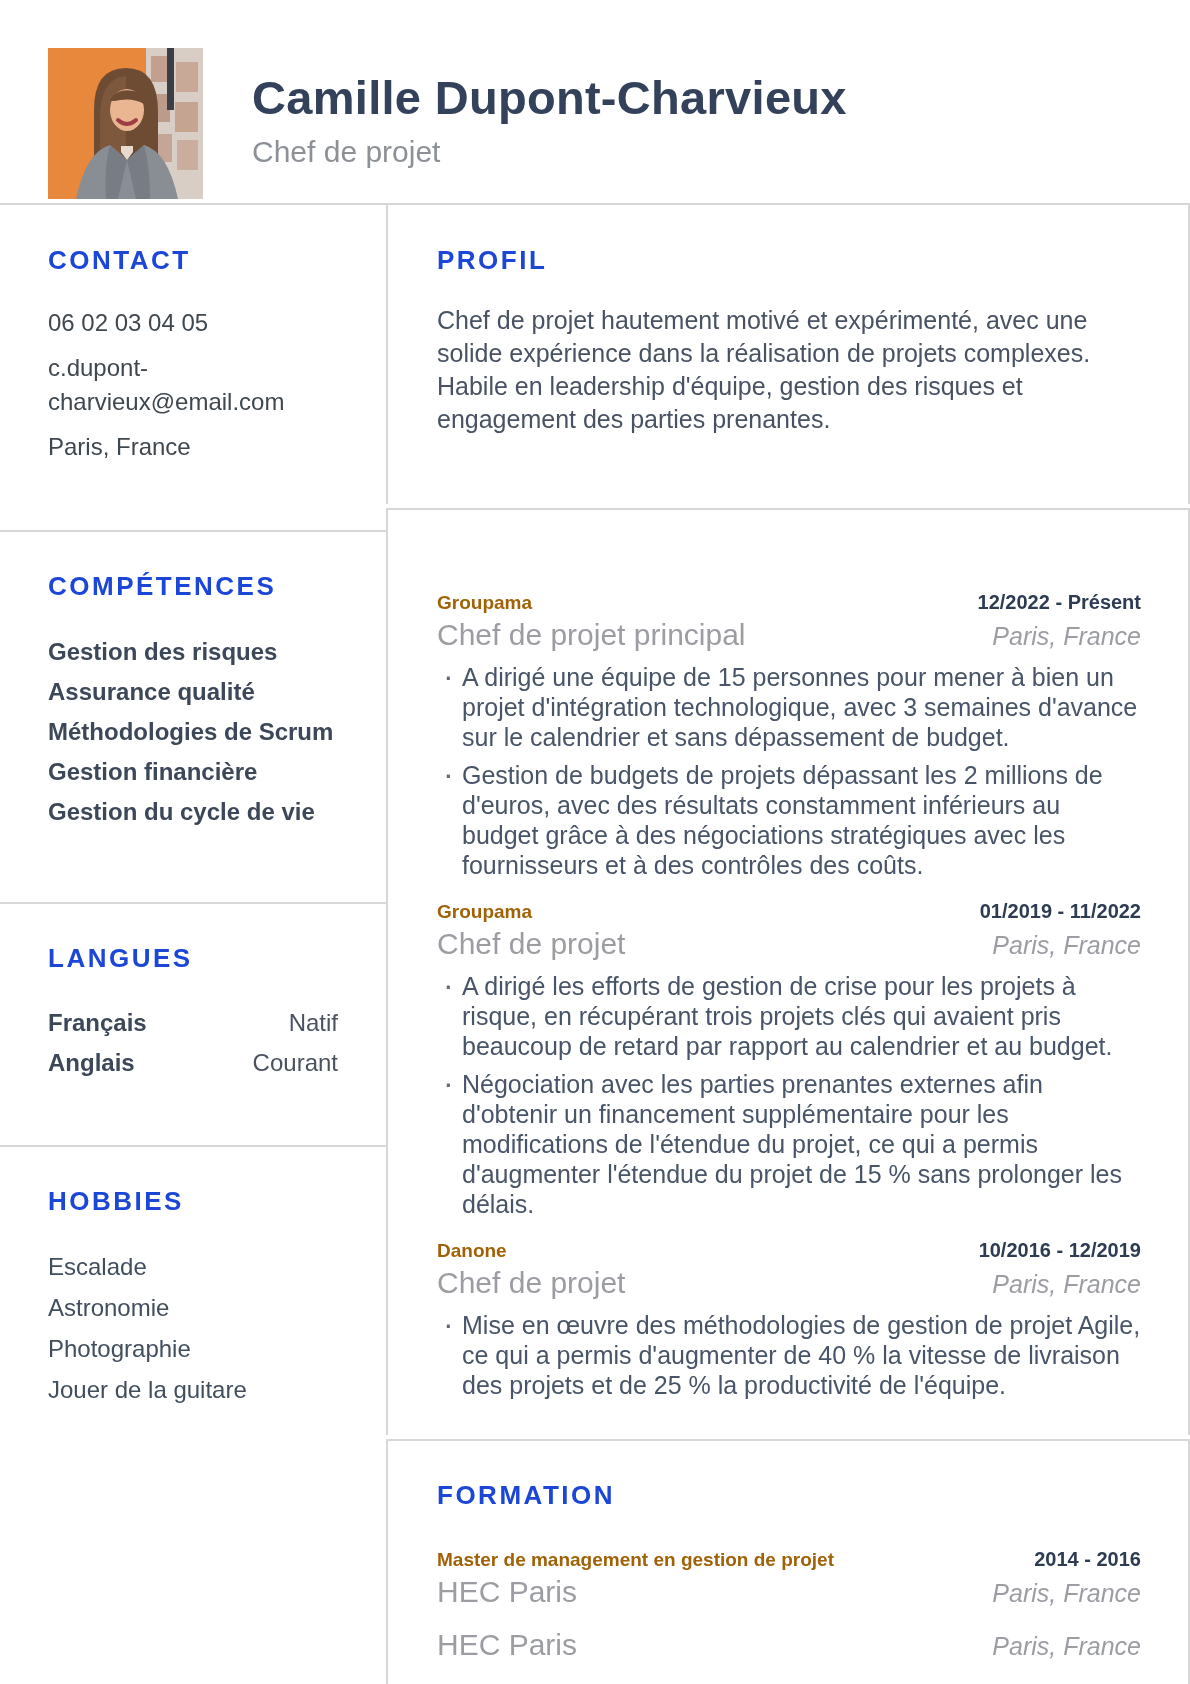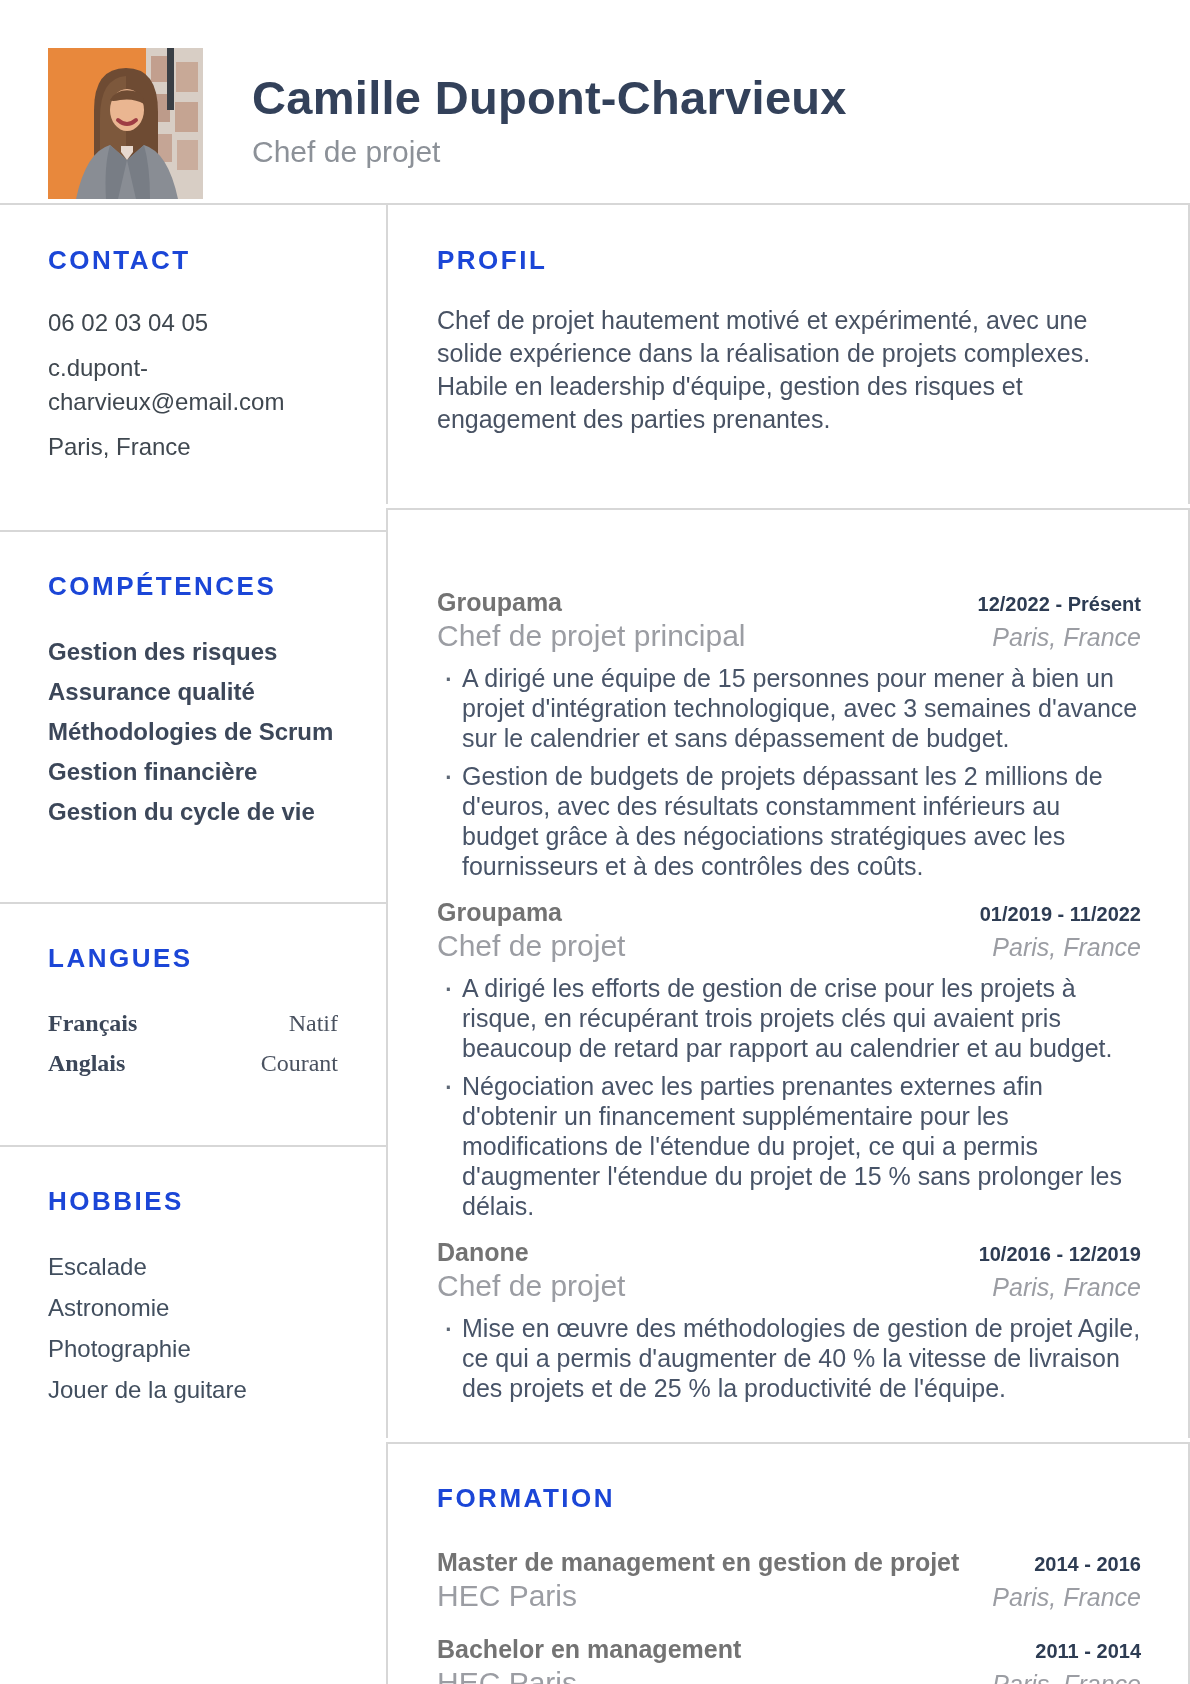--- a/index.html
+++ b/index.html
@@ -51,34 +51,34 @@
   }
 
   
   .contact-list { margin-top:32px; }
   .contact-item { font-size:24px; line-height:34px; color:#3f474f; margin-bottom:11px; word-wrap:break-word; }
 
   .skill-list { margin-top:40px; }
   .skill-item { font-size:24px; line-height:24px; font-weight:600; color:#3c4759; margin-bottom:16px; }
 
   .lang-list { margin-top:39px; }
-  .lang-row { display:flex; justify-content:space-between; align-items:flex-start; margin-bottom:16px;font-family:Liberation Serif, serif; }
+  .lang-row { display:flex; justify-content:space-between; align-items:flex-start; margin-bottom:16px; }
   .lang-label { font-size:24px; line-height:24px; font-weight:600; color:#3c4759; }
   .lang-level { font-size:24px; line-height:24px; color:#4a5260; }
 
   .hobby-list { margin-top:40px; }
   .hobby-item { font-size:24px; line-height:24px; color:#414e5e; margin-bottom:17px; }
 
   
   .profile-text { margin-top:30px; font-size:25px; line-height:33px; color:#485263; }
 
   .xp-list { margin-top:36px; }
   .xp-entry { margin-bottom:15px; }
   .xp-row { display:flex; justify-content:space-between; align-items:baseline; }
-  .xp-company { font-size:25px; line-height:32px; font-weight:700; color:#737373; }
+  .xp-company { font-size:19px; line-height:32px; font-weight:700; color:#a16207; }
   .xp-dates   { font-size:20px; line-height:32px; font-weight:700; color:#2d3c53; white-space:nowrap; }
   .xp-role     { font-size:30px; line-height:32px; color:#9b9da3; }
   .xp-location { font-size:25px; line-height:32px; color:#9b9da3; font-style:italic; white-space:nowrap; }
   ul.bullets { margin:10px 0 0 0; padding:0 0 0 25px; list-style:none; }
   ul.bullets li {
     position:relative; font-size:25px; line-height:30px; color:#485468; margin-bottom:8px;
   }
   ul.bullets li::before {
     content:"·"; position:absolute; left:-19px; top:-1px;
     font-size:32px; color:#5d6775;
@@ -241,24 +241,20 @@
               <span class="xp-dates">2014 - 2016</span>
             </div>
             <div class="xp-row">
               <span class="xp-role">HEC Paris</span>
               <span class="xp-location">Paris, France</span>
             </div>
           </div>
 
           <div class="edu-entry">
             <div class="xp-row">
-              <span class="xp-company">Bachelor en management</span>
-              <span class="xp-dates">2011 - 2014</span>
-            </div>
-            <div class="xp-row">
               <span class="xp-role">HEC Paris</span>
               <span class="xp-location">Paris, France</span>
             </div>
           </div>
 
         </div>
       </div>
 
     </div>
   </div>

